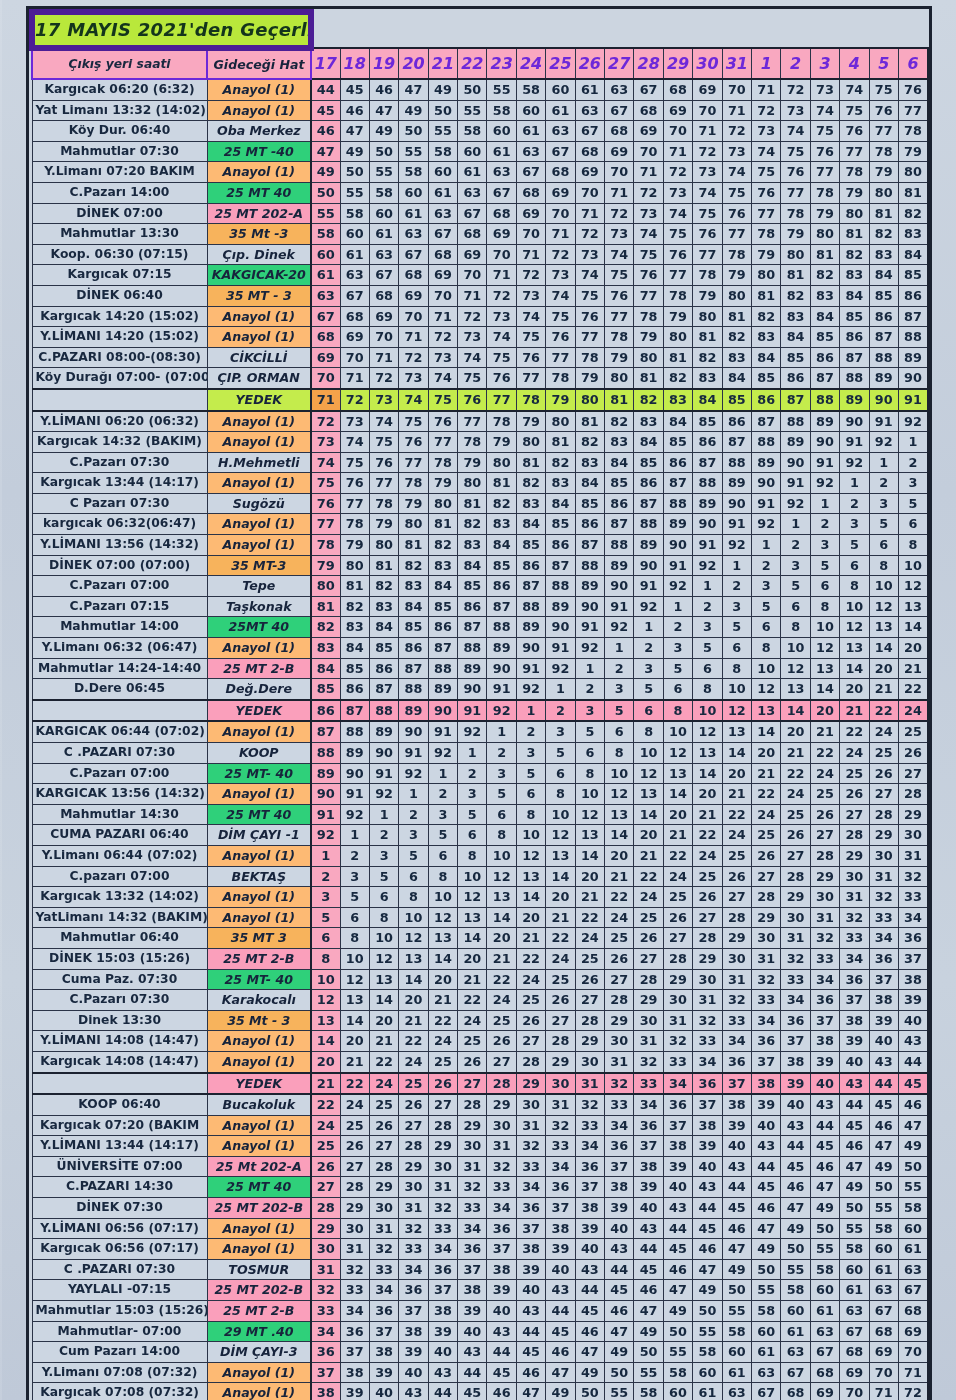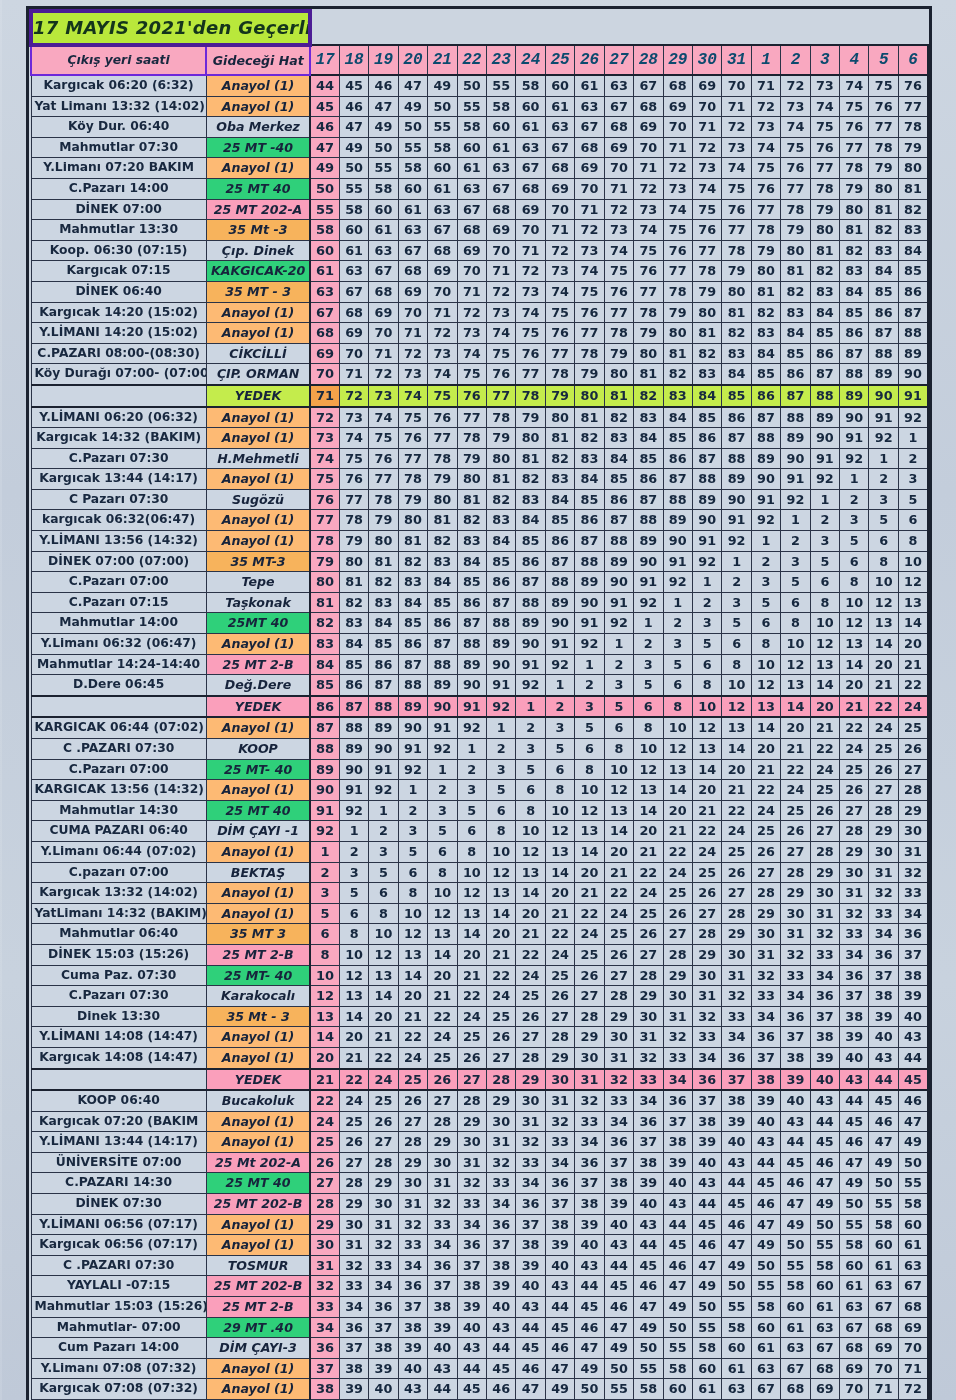--- a/index.html
+++ b/index.html
@@ -37,38 +37,38 @@
     overflow:hidden;
     white-space:nowrap;
   }
   
   .title-cell{
     background:#b9e83b;
     font-style:italic;font-weight:bold;
     font-size:18px;color:#14351c;
     height:30px;line-height:30px;
     letter-spacing:.3px;
-    border:4px solid #4c1d95;
+    border:6px solid #4c1d95;
   }
   .title-blank{background:transparent;border:none;}
   
   .hdr{
     background:#f9a8c0;
     font-style:italic;font-weight:bold;
     font-size:16px;color:#141f36;
     height:27px;line-height:27px;
     border:2px solid #6d28d9;
   }
   .hdr-num{
     background:#f9a8c0;
     font-style:italic;font-weight:bold;
-    font-size:16px;color:#0c4a6e;
+    font-size:16px;color:#6d28d9;
     height:27px;line-height:27px;
     border:1px solid #2a3347;
-    border-top:2px solid #1b2230;border-bottom:2px solid #1b2230;font-family:Liberation Mono, monospace;
+    border-top:2px solid #1b2230;border-bottom:2px solid #1b2230;
   }
   
   .c-dep{
     width:175px;font-size:12.3px;font-weight:bold;color:#18283f;
     padding:0 3px;
   }
   .c-line{
     width:104px;font-style:italic;font-weight:bold;font-size:12.6px;
     color:#17243c;
   }

